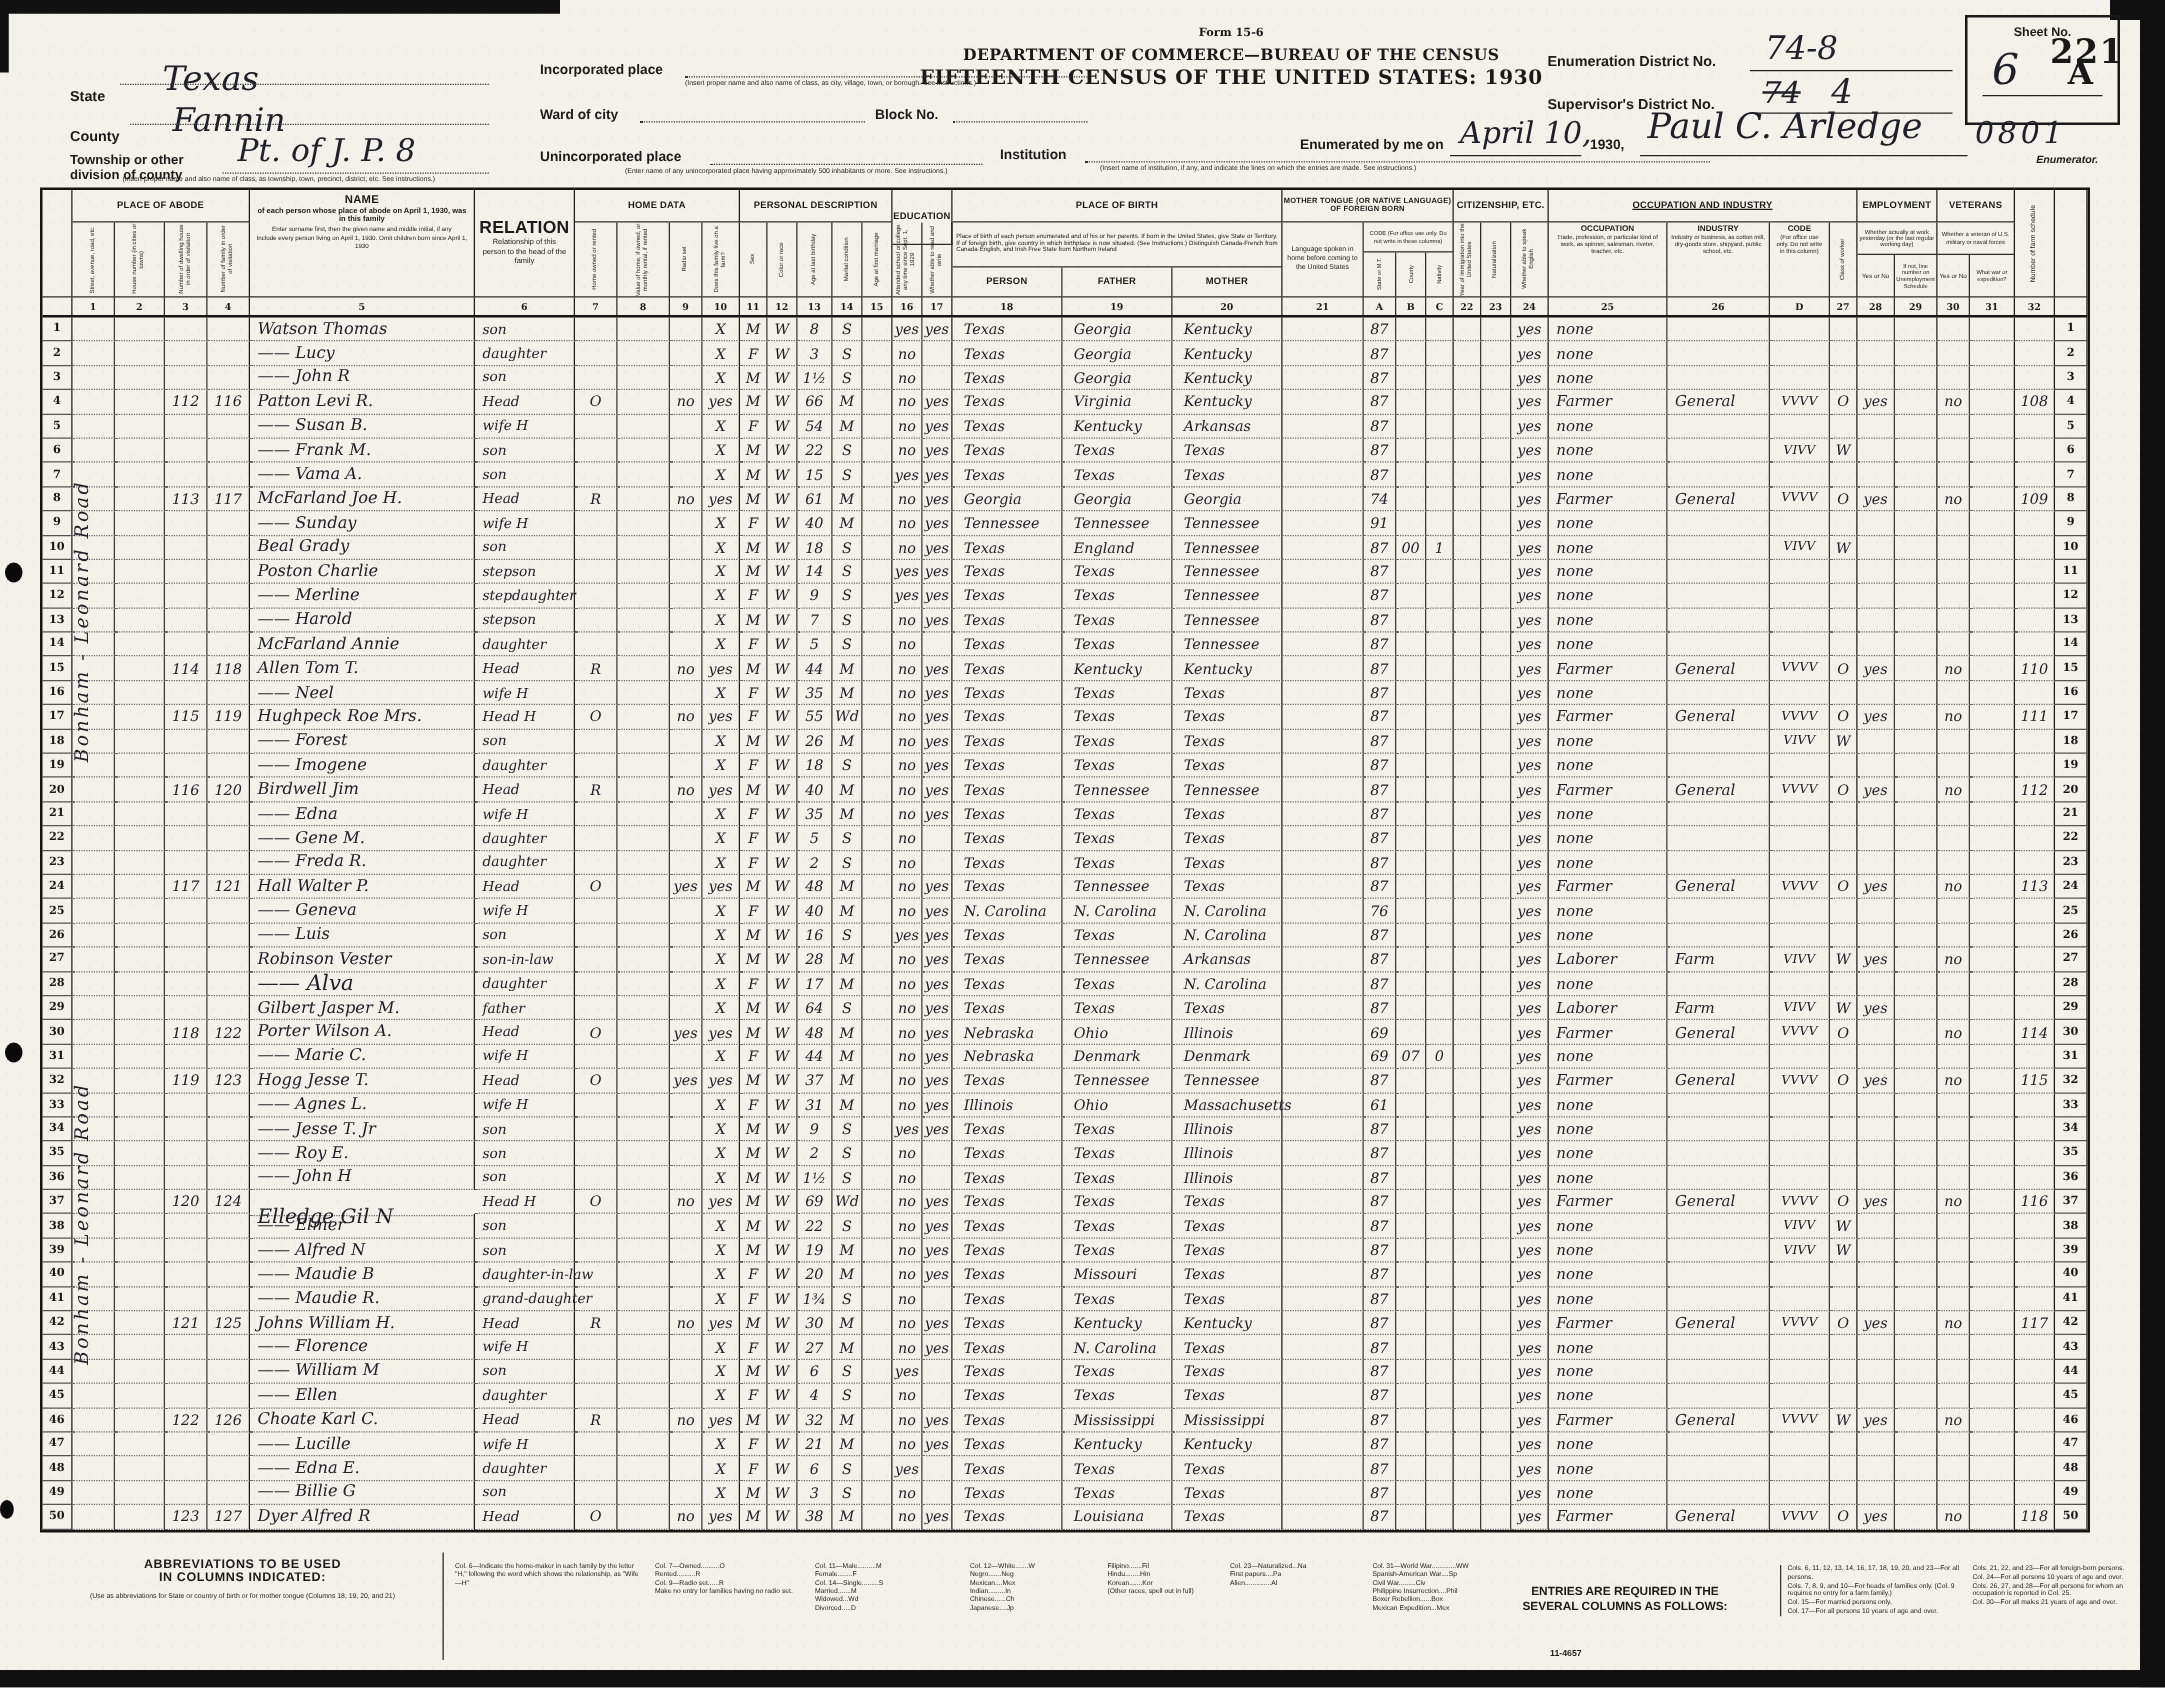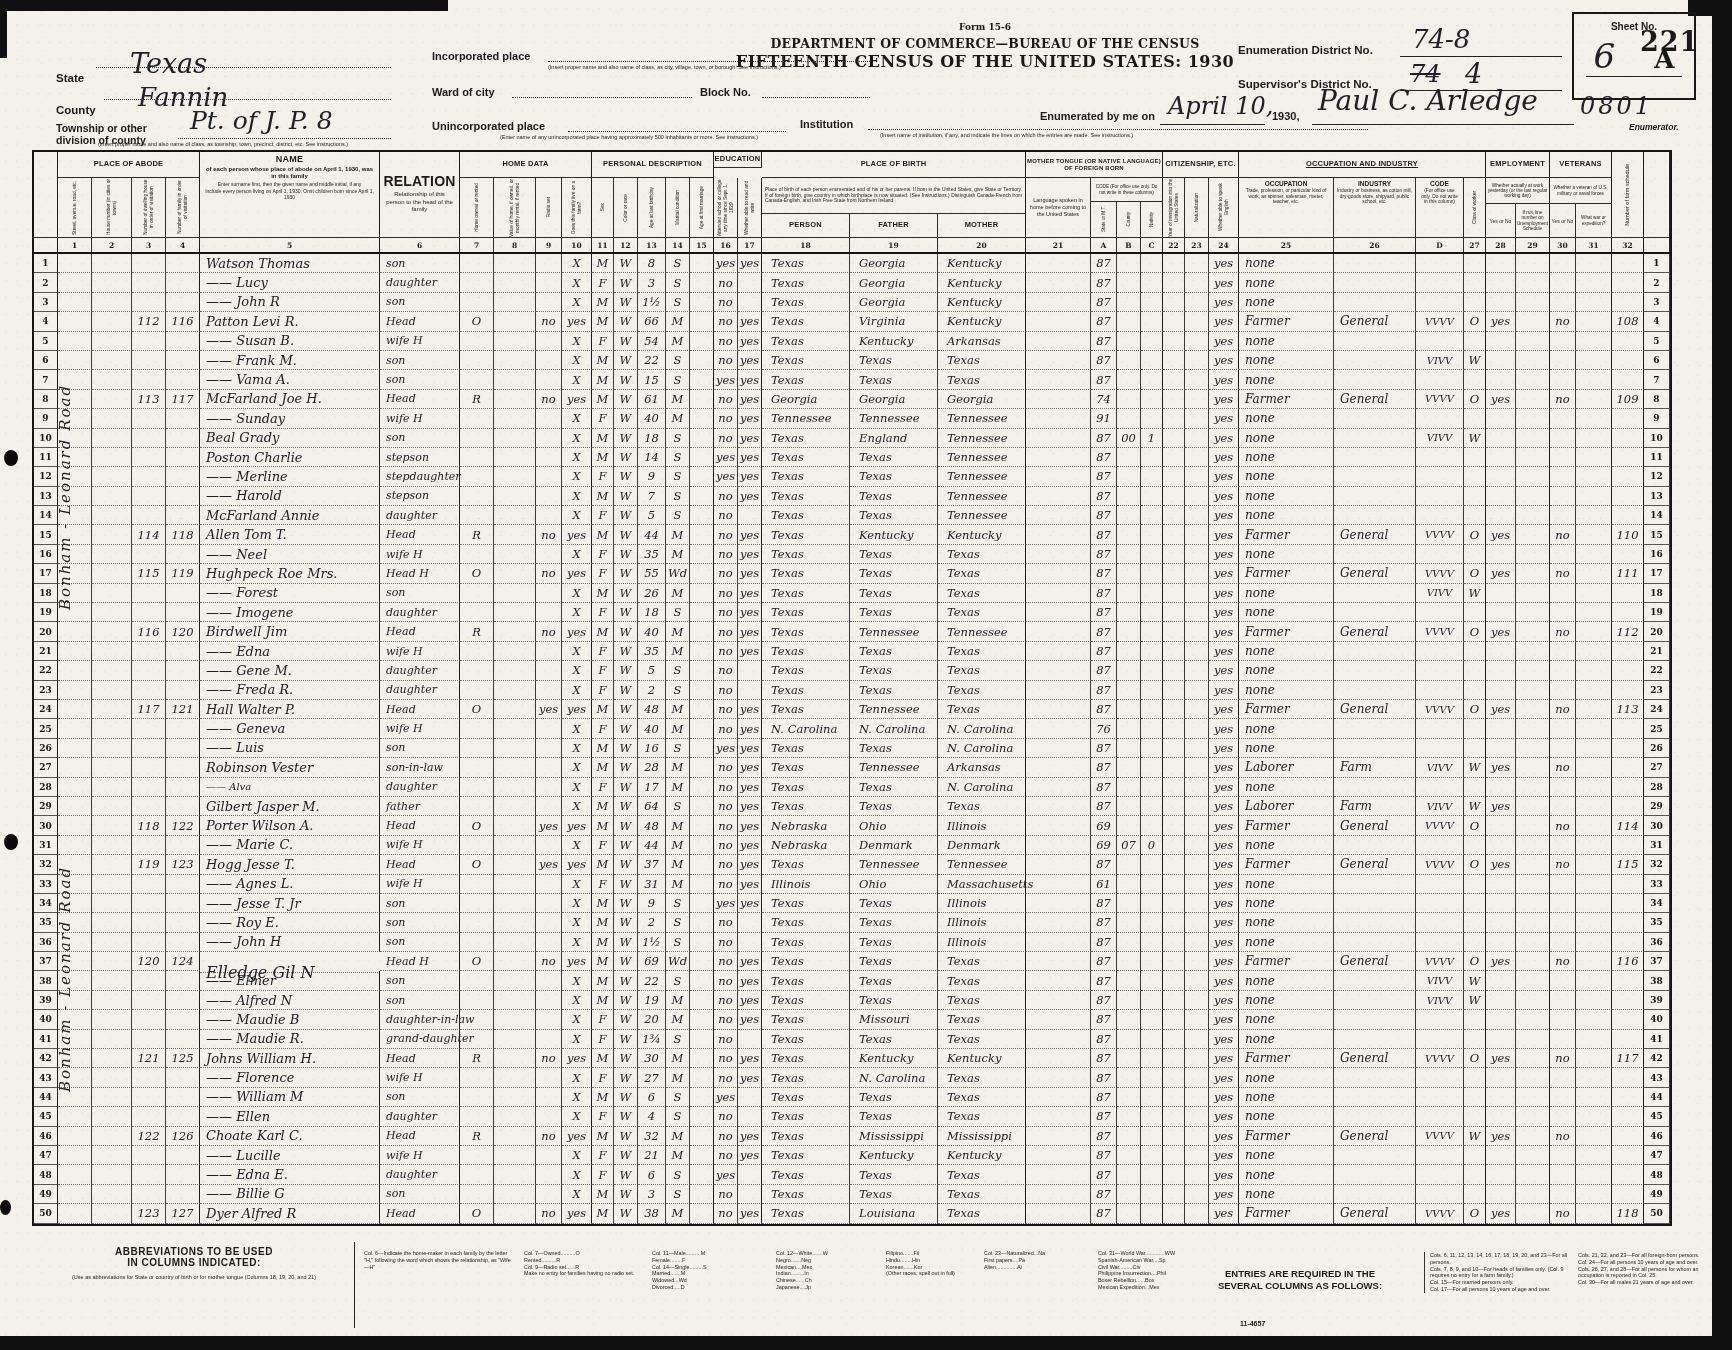--- a/index.html
+++ b/index.html
@@ -160,21 +160,21 @@
         </div>
         <div class="hc " style="left: 604px; top: 26px; width: 28px; height: 60px;">
           <div class="vtxt">Age at last birthday</div>
         </div>
         <div class="hc " style="left: 632px; top: 26px; width: 24px; height: 60px;">
           <div class="vtxt">Marital condition</div>
         </div>
         <div class="hc gb" style="left: 656px; top: 26px; width: 24px; height: 60px;">
           <div class="vtxt">Age at first marriage</div>
         </div>
-        <div class="hc gtitle gb" style="left: 680px; top: 0px; width: 48px; height: 16px;">EDUCATION</div>
+        <div class="hc gtitle gb" style="left: 680px; top: 0px; width: 48px; height: 44px;">EDUCATION</div>
         <div class="hc " style="left: 680px; top: 26px; width: 24px; height: 60px;">
           <div class="vtxt">Attended school or college any time since Sept. 1, 1929</div>
         </div>
         <div class="hc gb" style="left: 704px; top: 26px; width: 24px; height: 60px;">
           <div class="vtxt">Whether able to read and write</div>
         </div>
         <div class="hc gtitle gb" style="left: 728px; top: 0px; width: 264px; height: 26px;">PLACE OF BIRTH</div>
         <div class="hc gb" style="left: 728px; top: 26px; width: 264px; height: 36px;">
           <div class="notej">Place of birth of each person enumerated and of his or her parents.  If born in the United States, give State or Territory.  If of foreign birth, give country in which birthplace is now situated.  (See Instructions.)  Distinguish Canada-French from Canada-English, and Irish Free State from Northern Ireland</div>
         </div>
@@ -1306,21 +1306,21 @@
         <div class="cell hw gb"></div>
         <div class="cell hw ">no</div>
         <div class="cell hw gb"></div>
         <div class="cell hw gb"></div>
         <div class="cell rownum">27</div>
         <div class="cell rownum gb">28</div>
         <div class="cell hw "></div>
         <div class="cell hw "></div>
         <div class="cell hw "></div>
         <div class="cell hw gb"></div>
-        <div class="cell hw cl gb" style="font-size: 10px;">—— Alva</div>
+        <div class="cell hw cl gb" style="font-size: 17px;">—— Alva</div>
         <div class="cell hw cl gb" style="font-size: 11px;">daughter</div>
         <div class="cell hw "></div>
         <div class="cell hw "></div>
         <div class="cell hw "></div>
         <div class="cell hw gb">X</div>
         <div class="cell hw ">F</div>
         <div class="cell hw ">W</div>
         <div class="cell hw ">17</div>
         <div class="cell hw ">M</div>
         <div class="cell hw gb"></div>

